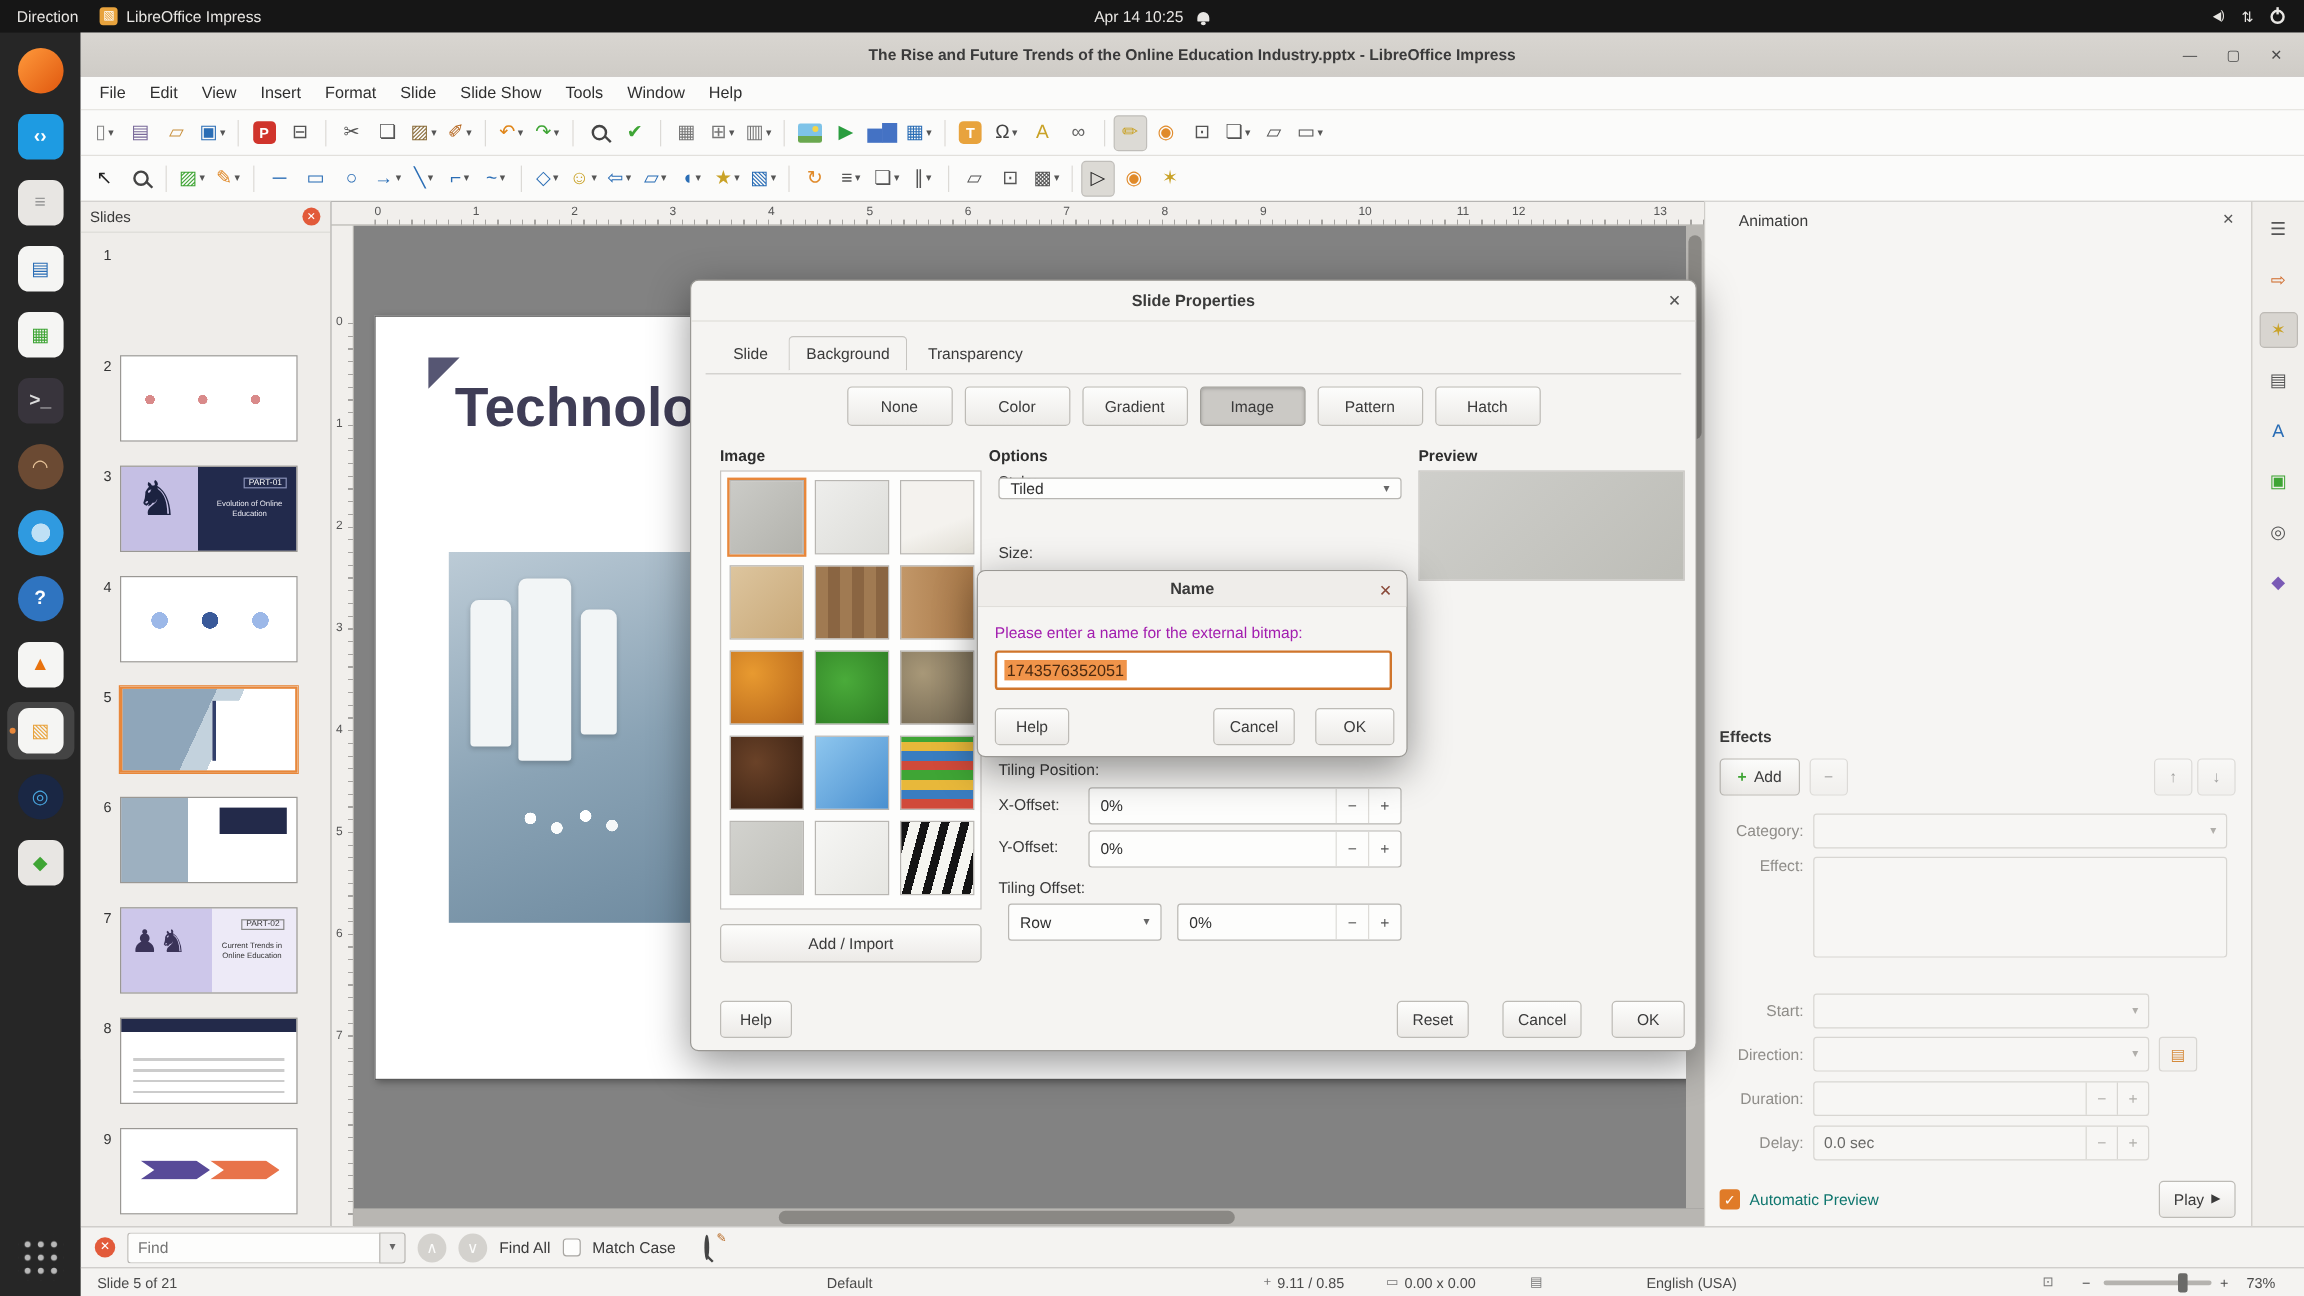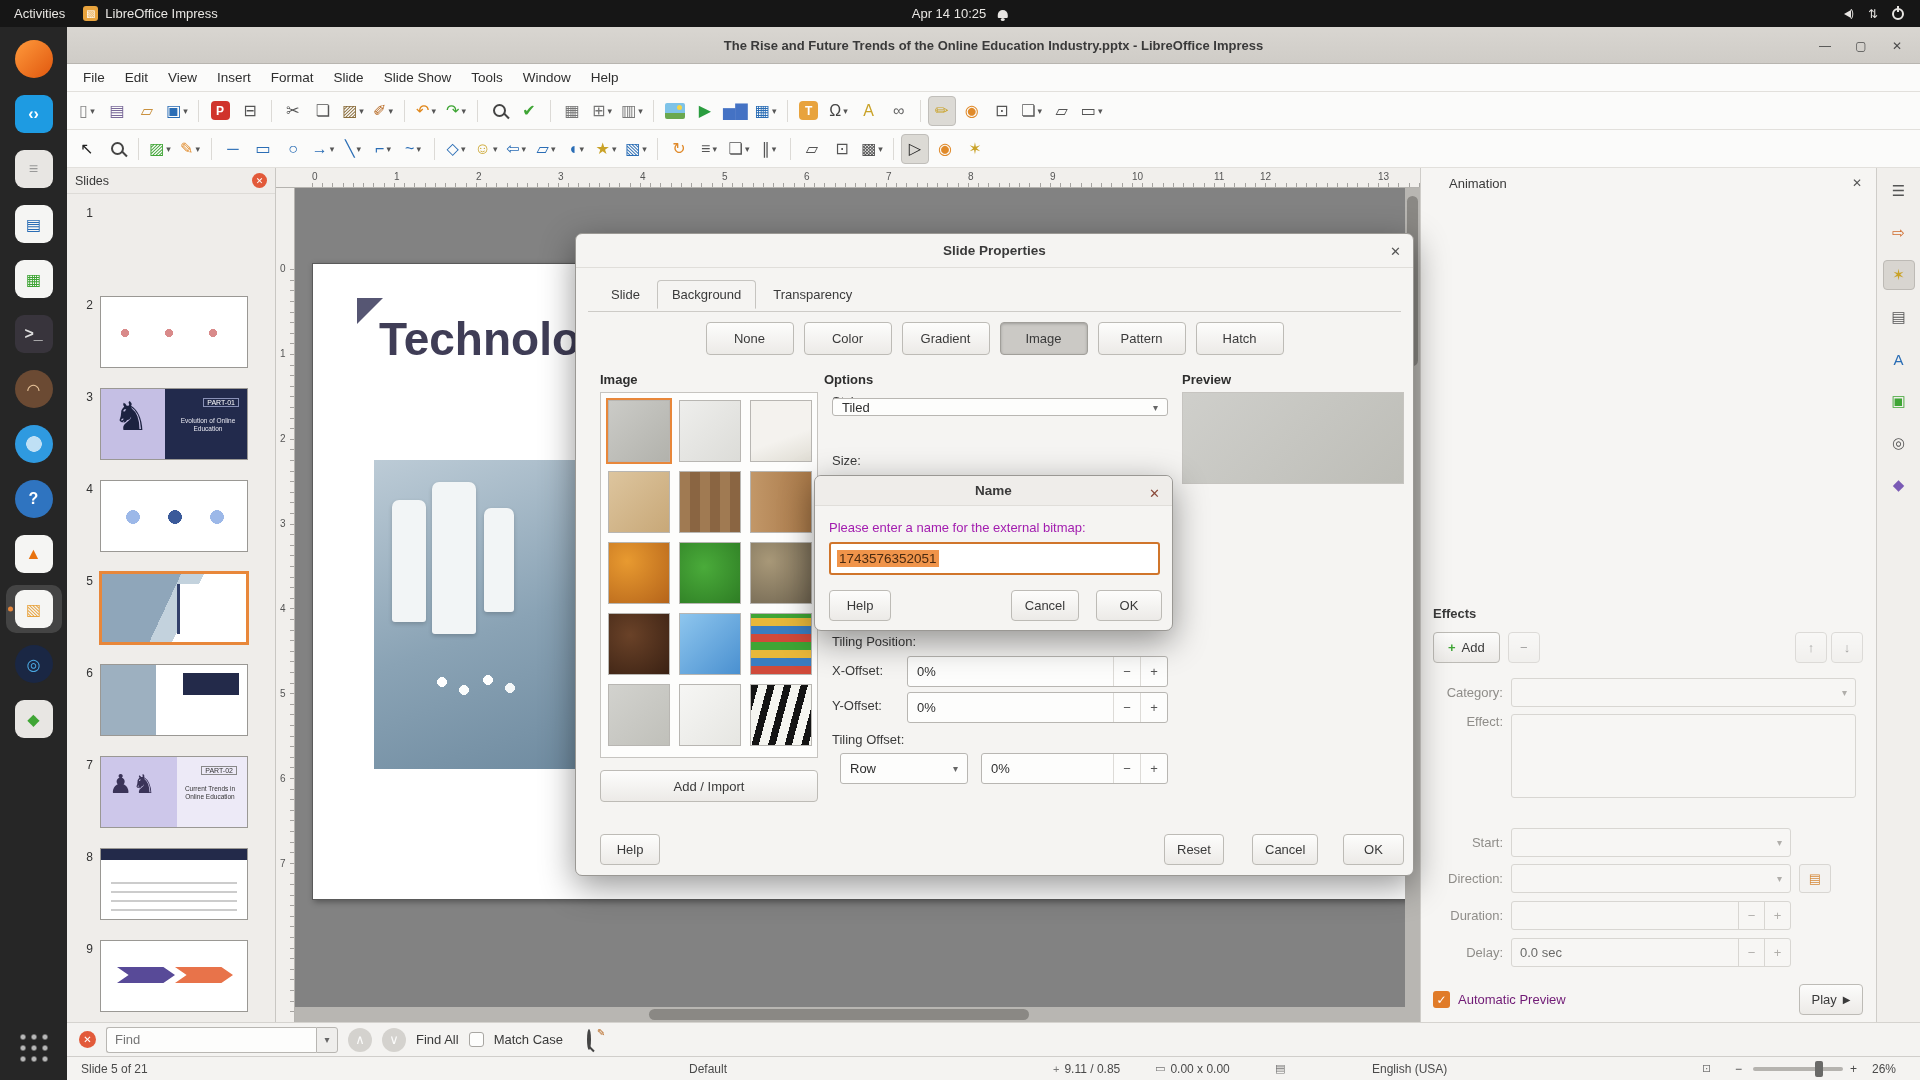--- a/index.html
+++ b/index.html
@@ -157,21 +157,21 @@
     padding:0 8px;color:#9a9896;font-size:13px}
   .afield .arr{margin-left:auto;font-size:10px;color:#b0aeaa}
   #fx-effect-box{position:absolute;left:90px;top:546px;width:345px;height:84px;background:#f7f6f4;border:1px solid #d8d6d2;border-radius:3px}
   .optbtn{width:32px;height:29px;margin-left:8px;border:1px solid #d8d6d2;border-radius:3px;background:#f3f2f0;
     display:flex;align-items:center;justify-content:center;color:#d58a3a;font-size:13px}
   .spinmini{display:flex;margin-left:auto;gap:0}
   .sbm{width:26px;height:27px;display:flex;align-items:center;justify-content:center;border-left:1px solid #d8d6d2;color:#b0aeaa;font-size:13px}
   #auto-row{position:absolute;left:12px;top:816px;width:430px;display:flex;align-items:center;gap:8px}
   .cb{width:17px;height:17px;border-radius:3px;background:#e07b28;color:#fff;font-size:12px;
     display:flex;align-items:center;justify-content:center}
-  #auto-lbl{font-size:13px;color:#701a75}
+  #auto-lbl{font-size:13px;color:#0f766e}
   #play-btn{margin-left:auto;width:64px}
 
   
   #side-strip{position:absolute;left:1809px;top:0;width:44px;height:854px;background:#f1efec;border-left:1px solid #cfcdc9;
     display:flex;flex-direction:column;align-items:center;padding-top:8px;gap:12px}
   .stab{width:32px;height:30px;display:flex;align-items:center;justify-content:center;border-radius:4px}
   .stab.sact{background:#d8d5d0;border:1px solid #bdbab5}
   .sg{font-size:15px;color:#555}
 
   
@@ -267,21 +267,21 @@
   #sb-zoom{position:absolute;left:1805px}
   .sbicon{color:#777;font-size:11px}
 </style>
 </head>
 <body>
 
 <div id="screen">
 
   <div id="topbar">
     <div class="tb-left">
-      <span>Activities</span>
+      <span>Direction</span>
       <span style="display:flex;align-items:center;gap:7px">
         <span class="appchip">▧</span>
         <span>LibreOffice Impress</span>
       </span>
     </div>
     <div class="tb-center">
       <span>Apr 14 10:25</span>
       <span class="bell"></span>
     </div>
     <div class="tb-right">
@@ -809,21 +809,21 @@
         <span>0.00 x 0.00</span>
       </span>
       <span id="sb-mod" class="sbicon">▤</span>
       <span id="sb-lang">English (USA)</span>
       <span id="sb-fit" class="sbicon">⊡</span>
       <span id="sb-zoomout">−</span>
       <span id="sb-slider">
           <span id="sb-sthumb"></span>
         </span>
       <span id="sb-zoomin">+</span>
-      <span id="sb-zoom">26%</span>
+      <span id="sb-zoom">73%</span>
     </div>
   </div>
 
   <div id="props-dlg" class="dlg">
     <div class="dlg-head">
       <span>Slide Properties</span>
       <span class="xbtn" style="color:#555">✕</span>
     </div>
     <div id="pd-tabs">
         <div class="ptab">Slide</div>

